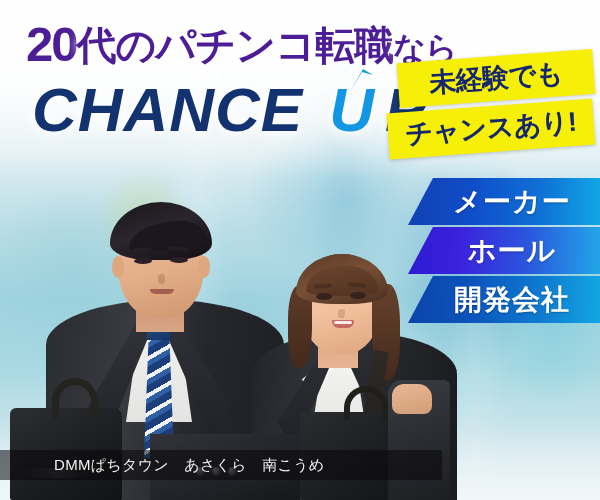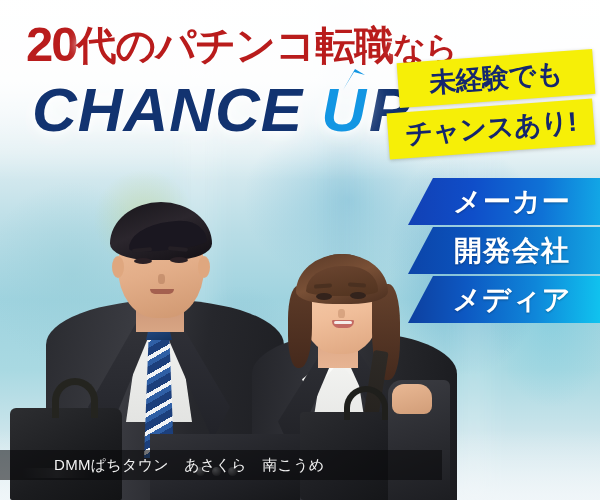--- a/index.html
+++ b/index.html
@@ -68,21 +68,21 @@
     background: linear-gradient(180deg, rgba(240,246,249,0) 0%, rgba(242,247,250,.75) 100%);
   }
 
   
   .headline {
     position: absolute;
     left: 26px;
     top: 16px;
     z-index: 6;
     white-space: nowrap;
-    color: #b91c1c;
+    color: #4c1d95;
     text-shadow: 0 0 7px rgba(255,255,255,.95), 0 0 14px rgba(255,255,255,.85);
   }
   .headline .num {
     font-size: 49px;
     font-weight: bold;
     letter-spacing: -2px;
     vertical-align: -2px;
   }
   .headline .jp {
     font-size: 40px;
@@ -96,21 +96,21 @@
   }
 
   
   .logo {
     position: absolute;
     left: 32px;
     top: 74px;
     z-index: 6;
     display: flex;
     align-items: baseline;
-    gap: 0;
+    gap: 8px;
     white-space: nowrap;
     text-shadow: 0 0 8px rgba(255,255,255,.98), 0 0 18px rgba(255,255,255,.9), 0 0 28px rgba(255,255,255,.7);
   }
   .logo-chance {
     font-size: 62px;
     font-weight: bold;
     font-style: italic;
     color: #123370;
     letter-spacing: 1px;
   }
@@ -541,25 +541,25 @@
 
   <div class="badges">
     <div class="badge badge-1">未経験でも</div>
     <div class="badge badge-2">チャンスあり!</div>
   </div>
 
   <div class="cats">
     <div class="cat cat-1">
       <span>メーカー</span>
     </div>
+    <div class="cat cat-2">
+      <span>ホール</span>
+    </div>
     <div class="cat cat-3">
       <span>開発会社</span>
     </div>
-    <div class="cat cat-5">
-      <span>メディア</span>
-    </div>
   </div>
 
   <div class="credit">
     <span class="credit-text">DMMぱちタウン　あさくら　南こうめ</span>
   </div>
 
 </div>
 
 </body></html>

